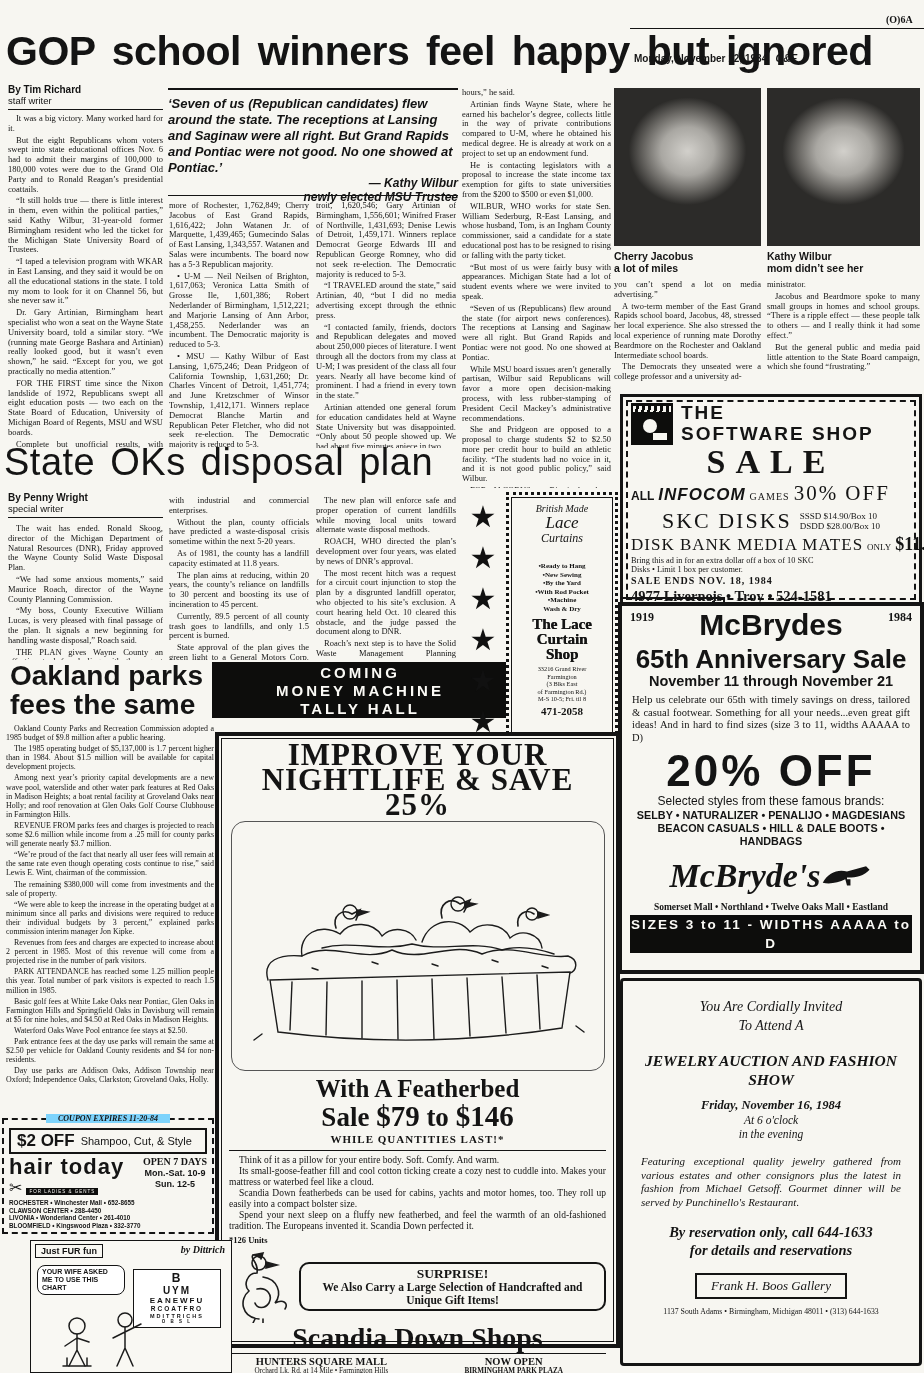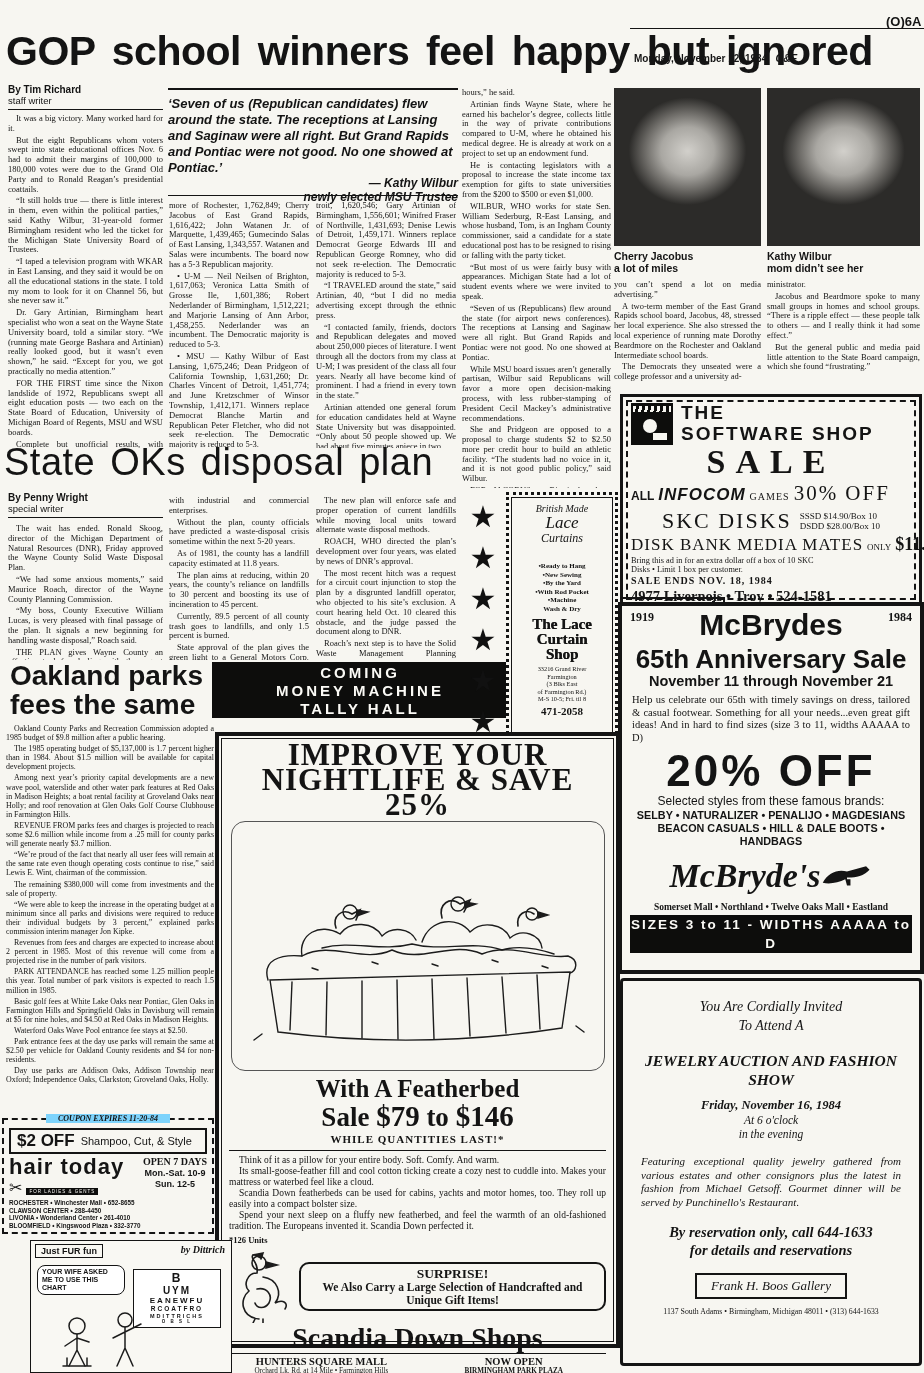--- a/index.html
+++ b/index.html
@@ -3,21 +3,21 @@
 <meta charset="utf-8">
 <style>
   html,body{margin:0;padding:0;background:#e8e6e0;}
   .page{position:relative;width:924px;height:1373px;background:#f7f6f1;color:#141414;
         font-family:"Liberation Serif",serif;overflow:hidden;margin:0 auto;}
   .abs{position:absolute;}
   .sans{font-family:"Liberation Sans",sans-serif;}
   .rule{background:#141414;height:1px;}
   
   .date-line{font-family:"Liberation Sans",sans-serif;font-size:10px;font-weight:bold;margin-top:39px;}
-  .page-num{font-family:Liberation Sans, sans-serif;font-size:13px;font-weight:bold;text-align:center;}
+  .page-num{font-family:Liberation Serif, serif;font-size:10px;font-weight:bold;text-align:center;}
   
   .headline-main{font-family:"Liberation Sans",sans-serif;font-weight:bold;font-size:41px;
                  letter-spacing:-0.5px;word-spacing:6px;line-height:42px;white-space:nowrap;}
   .headline-state{font-family:"Liberation Sans",sans-serif;font-weight:normal;font-size:38px;
                   letter-spacing:0.5px;word-spacing:4px;white-space:nowrap;}
   .headline-parks{font-family:"Liberation Sans",sans-serif;font-weight:bold;font-size:28px;line-height:29px;}
   .byline-name{font-family:"Liberation Sans",sans-serif;font-size:10px;font-weight:bold;line-height:11px;}
   .byline-role{font-family:"Liberation Sans",sans-serif;font-size:9.5px;line-height:11px;}
   
   .bodycol{overflow:hidden;font-size:8.5px;line-height:9.8px;text-align:justify;}

